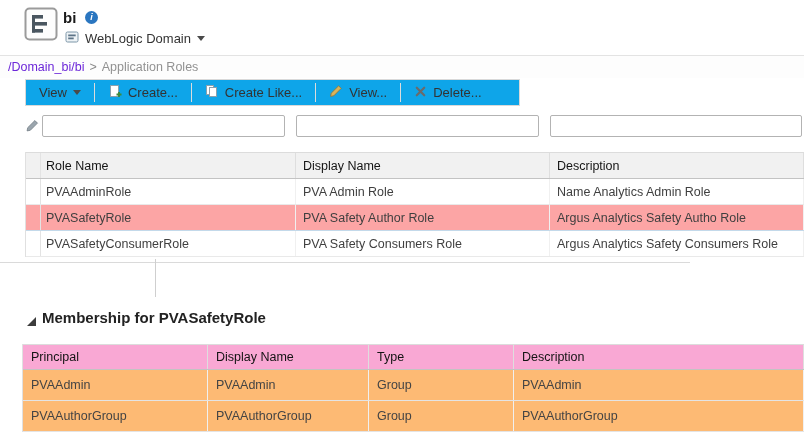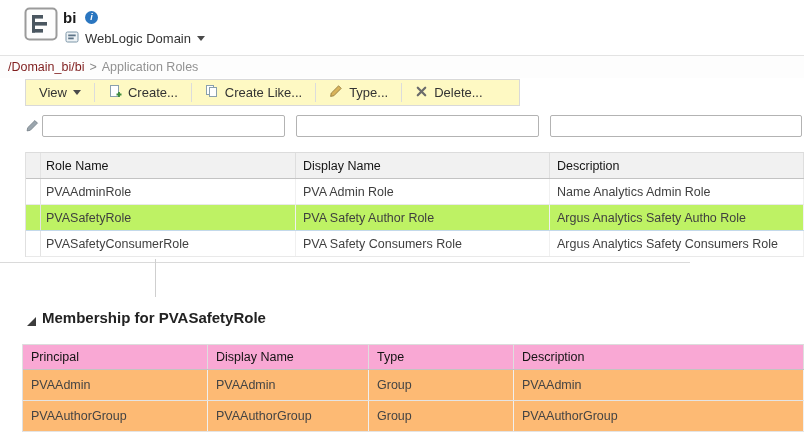--- a/index.html
+++ b/index.html
@@ -16,47 +16,47 @@
                text-align:center; line-height:13px; cursor:pointer; }
   .wl-menu { left:65px; top:29px; height:18px; display:flex; align-items:center; gap:6px;
              font-size:13px; color:#333; cursor:pointer; }
   .caret { width:0; height:0; border-left:4px solid transparent; border-right:4px solid transparent;
            border-top:5px solid #4a4a4a; display:inline-block; }
 
   
   .crumb-band { left:0; top:55px; width:804px; height:23px; border-top:1px solid #e3e3e3;
                 background:#fdfdfd; display:flex; align-items:center; padding-left:8px;
                 font-size:12.5px; }
-  .crumb-link { color:#7f1d1d; cursor:pointer; }
+  .crumb-link { color:#6d28d9; cursor:pointer; }
   .crumb-sep { color:#8a8a8a; margin:0 5px; }
   .crumb-current { color:#929292; }
 
   
   .toolbar { left:25px; top:79px; width:495px; height:27px; border:1px solid #d9d9d9;
-             background:#fef9c3; display:flex; align-items:stretch; }
+             background:#0ea5e9; display:flex; align-items:stretch; }
   .tb-item { display:flex; align-items:center; gap:6px; padding:0 13px; font-size:13px;
              color:#333; cursor:pointer; white-space:nowrap; }
   .tb-sep { width:1px; background:#dcdcdc; margin:3px 0; }
 
   
   .qbe-icon { left:26px; top:118px; width:13px; height:13px; cursor:pointer; }
   .filter-input { position:absolute; top:115px; height:22px; border:1px solid #b3b3b3;
                   border-radius:2px; background:#fff; font-size:12px; padding:0 5px;
                   font-family:"Liberation Sans",sans-serif; }
   .f1 { left:42px; width:243px; }
   .f2 { left:296px; width:243px; }
   .f3 { left:550px; width:252px; }
 
   
   .t1 { left:25px; top:152px; width:779px; border-left:1px solid #e0e0e0; }
   .trow { display:flex; width:100%; }
   .t1 .th-row { height:27px; background:#f1f1f1; border-top:1px solid #dcdcdc;
                 border-bottom:1px solid #c3c3c3; }
   .t1 .td-row { height:26px; background:#fff; border-bottom:1px solid #e9e9e9; }
-  .t1 .td-row.selected { background:#bef264; border-bottom:1px solid #c3d9ea; }
+  .t1 .td-row.selected { background:#fca5a5; border-bottom:1px solid #c3d9ea; }
   .cell { overflow:hidden; white-space:nowrap; }
   .t1 .g  { width:15px; border-right:1px solid #e3e3e3; }
   .t1 .c1 { width:255px; padding-left:5px; }
   .t1 .c2 { width:254px; padding-left:7px; }
   .t1 .c3 { flex:1; padding-left:7px; }
   .th { font-size:12.5px; font-weight:normal; color:#141414; line-height:26px; cursor:pointer;
         border-right:1px solid #dedede; }
   .td { font-size:12.5px; color:#3f3f3f; line-height:26px; border-right:1px solid #f0f0f0; }
 
   
@@ -139,21 +139,21 @@
       </span>
       <span>Create Like...</span>
     </div>
     <div class="tb-sep"></div>
     <div class="tb-item">
       <span>
         <svg width="14" height="14" viewBox="0 0 14 14">
           <path d="M9.6 1.8 l2.6 2.6 L4.8 11.8 l-3.2 .6 .6 -3.2 z" fill="#d8b35a" stroke="#8c7339" stroke-width="0.8"></path>
         </svg>
       </span>
-      <span>Type...</span>
+      <span>View...</span>
     </div>
     <div class="tb-sep"></div>
     <div class="tb-item">
       <span>
         <svg width="13" height="13" viewBox="0 0 14 14">
           <path d="M3 3 L11 11 M11 3 L3 11" stroke="#6b6b6b" stroke-width="2.4" stroke-linecap="round"></path>
         </svg>
       </span>
       <span>Delete...</span>
     </div>

